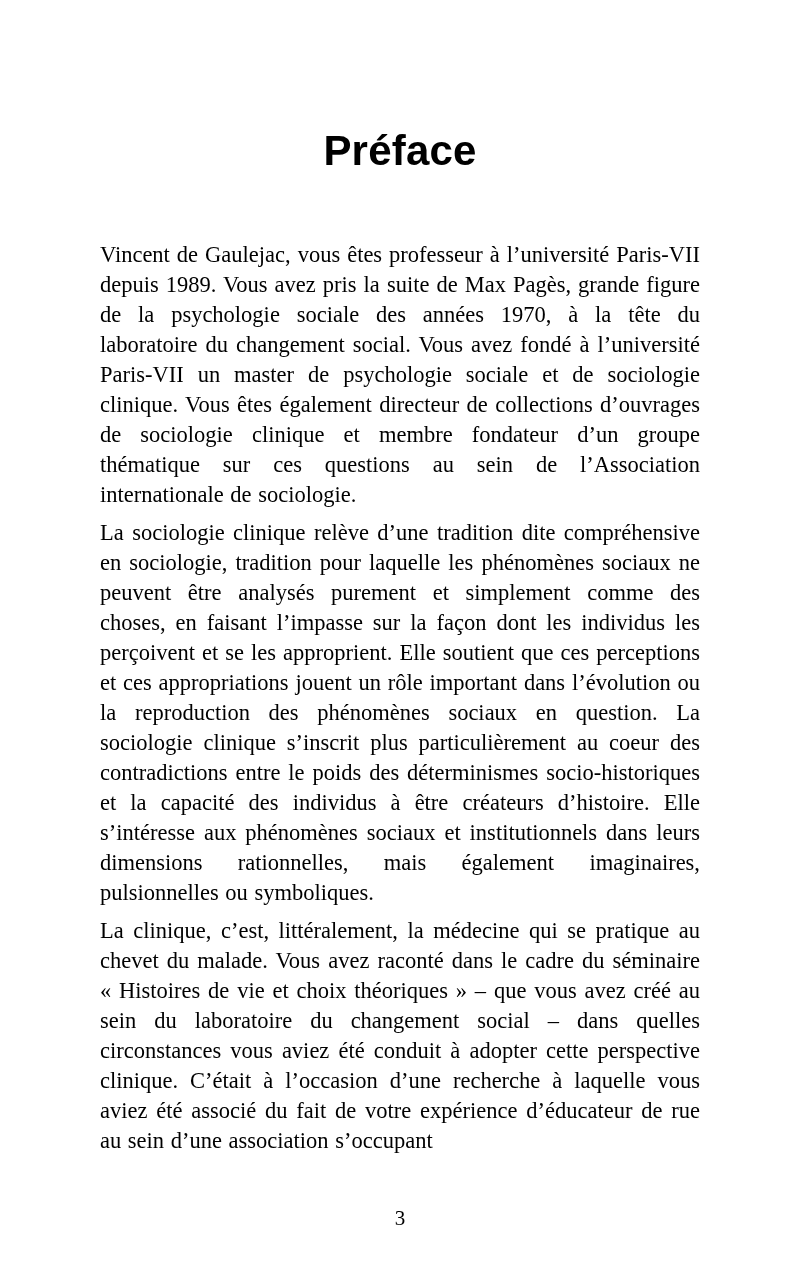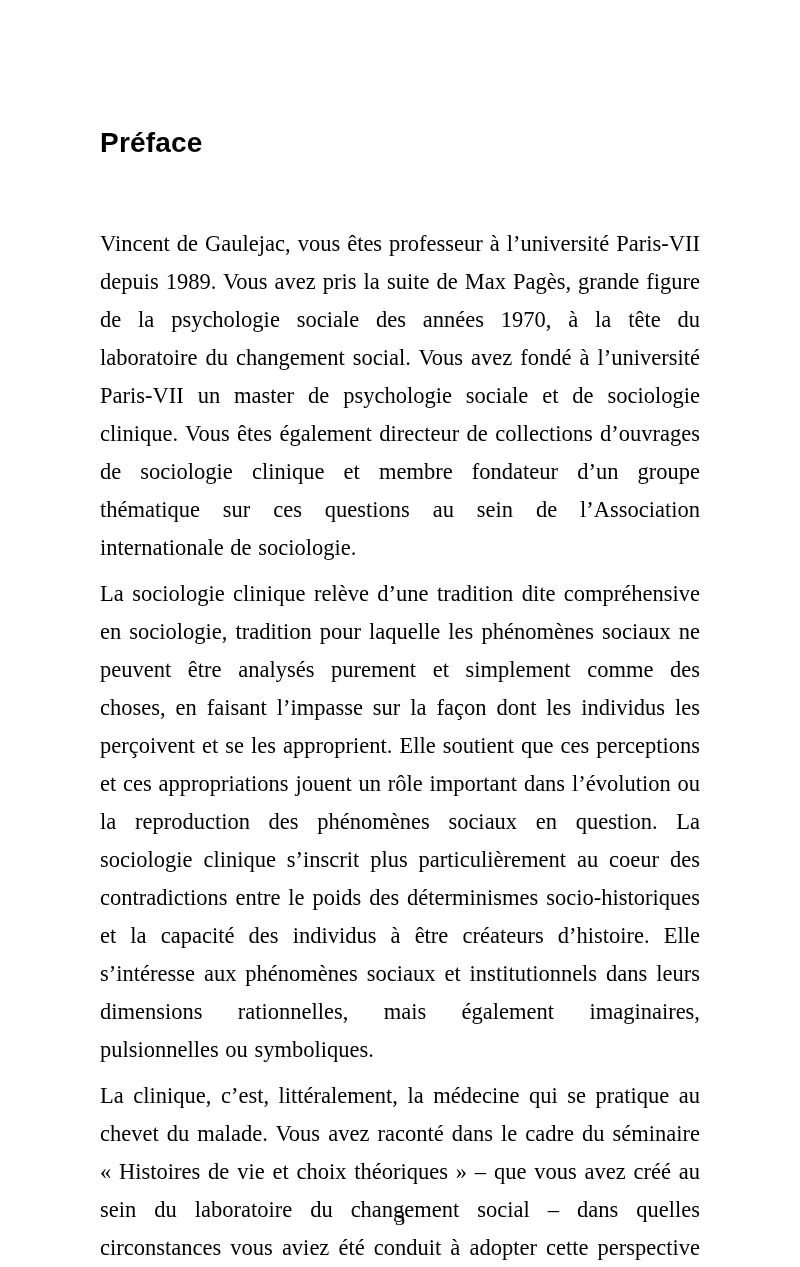--- a/index.html
+++ b/index.html
@@ -18,30 +18,31 @@
   }
   .content {
     position: absolute;
     top: 0;
     left: 100px;
     width: 600px;
   }
   .title {
     font-family: "Liberation Sans", sans-serif;
     font-weight: bold;
-    font-size: 28px;
+    font-size: 42px;
     line-height: 1.1;
     margin: 128px 0 0 0;
     color: #000000;
     letter-spacing: 0.2px;
+    text-align: center;
   }
   .para {
     font-family: "Liberation Serif", serif;
     font-size: 22.5px;
-    line-height: 38px;
+    line-height: 30px;
     text-align: justify;
     text-align-last: left;
     margin: 0 0 8px 0;
     word-spacing: 1px;
   }
   .para.first {
     margin-top: 66px;
   }
   .page-number {
     position: absolute;

